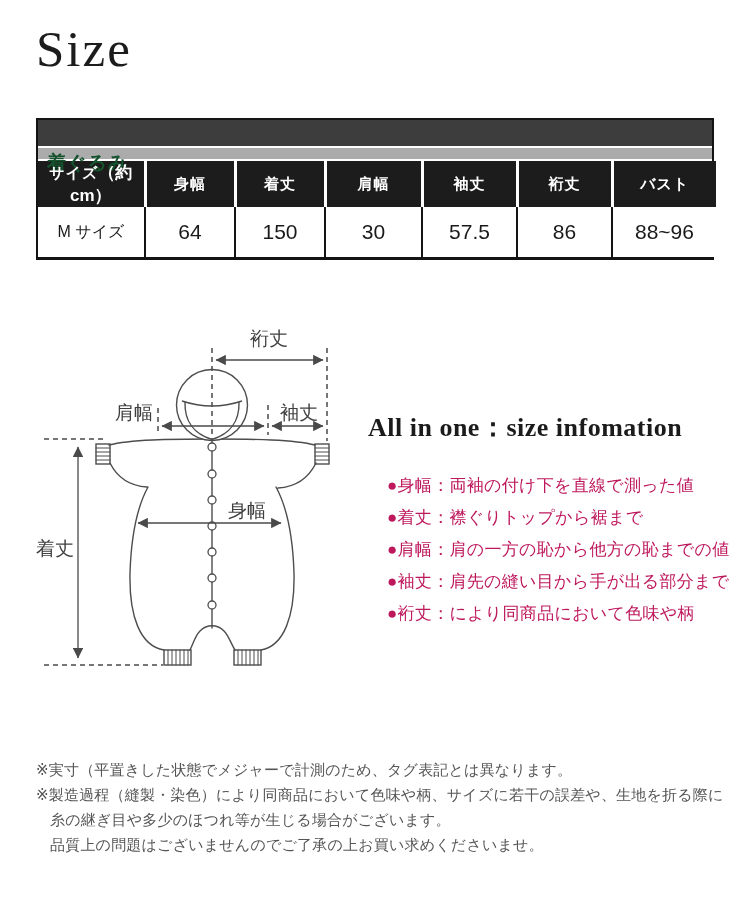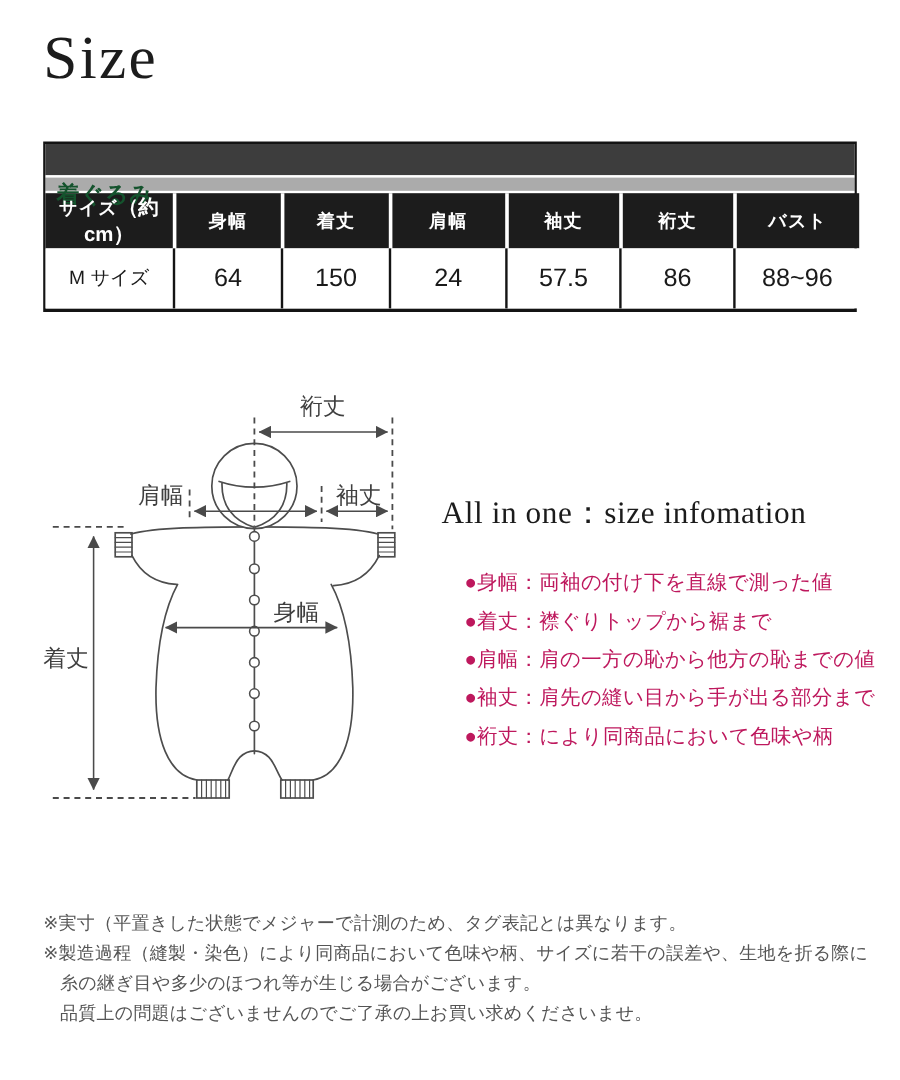--- a/index.html
+++ b/index.html
@@ -49,21 +49,21 @@
   
   .diagram{position:absolute;left:30px;top:318px;}
   .diagram text{
     font-size:19px;fill:#3f3f3f;
     font-family:"Liberation Sans","DejaVu Sans",sans-serif;
   }
   
   .info-title{
     position:absolute;left:368px;top:410px;
     font-family:"Liberation Serif","DejaVu Serif",serif;
-    font-size:26px;font-weight:400;letter-spacing:0.5px;color:#1b1b1b;white-space:nowrap;text-align:center;
+    font-size:26px;font-weight:700;letter-spacing:0.5px;color:#1b1b1b;white-space:nowrap;text-align:center;
   }
   .info-list{
     position:absolute;left:387px;top:470px;list-style:none;
   }
   .info-list li{
     font-size:17px;line-height:32px;color:#be185d;white-space:nowrap;letter-spacing:0.3px;
   }
   
   .notes{position:absolute;left:36px;top:757px;}
   .note-line{
@@ -100,21 +100,21 @@
       <th>着丈</th>
       <th>肩幅</th>
       <th>袖丈</th>
       <th>裄丈</th>
       <th>バスト</th>
     </tr>
     <tr>
       <td>M サイズ</td>
       <td>64</td>
       <td>150</td>
-      <td>24</td>
+      <td>30</td>
       <td>57.5</td>
       <td>86</td>
       <td>88~96</td>
     </tr>
   </tbody>
     </table>
 </div>
 
 <svg class="diagram" width="312" height="362" viewBox="0 0 312 362">
   <defs>

